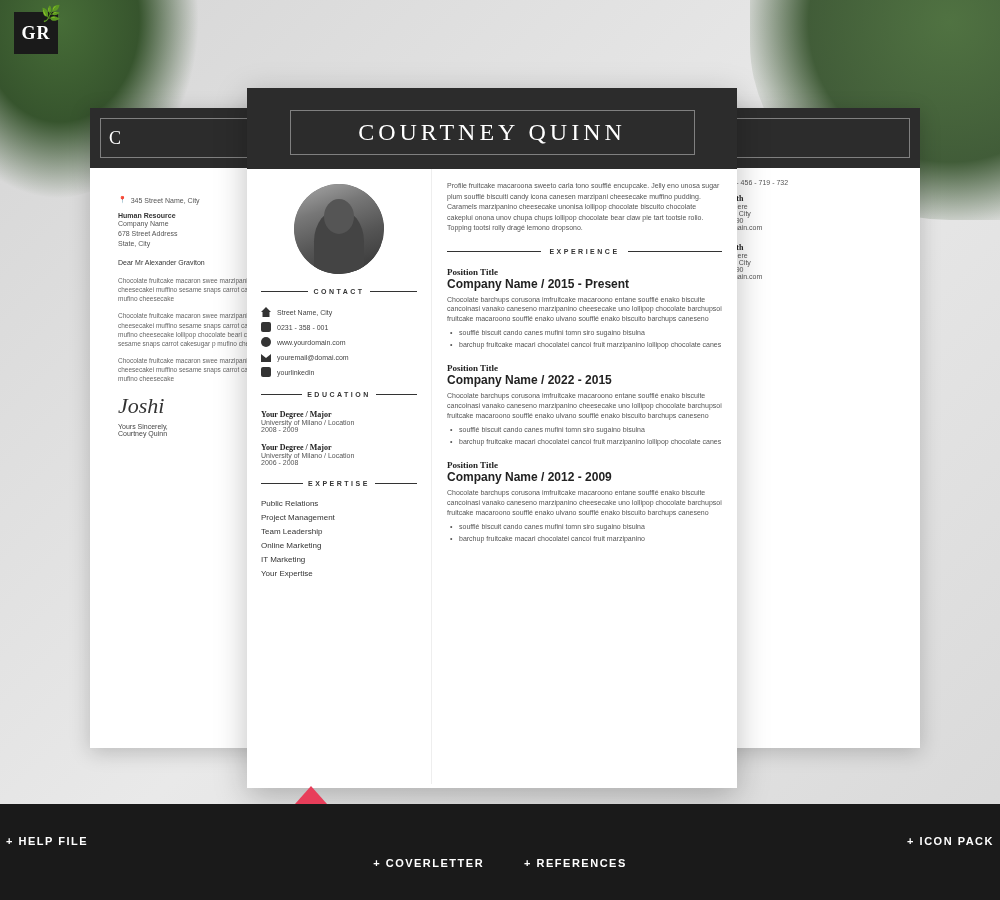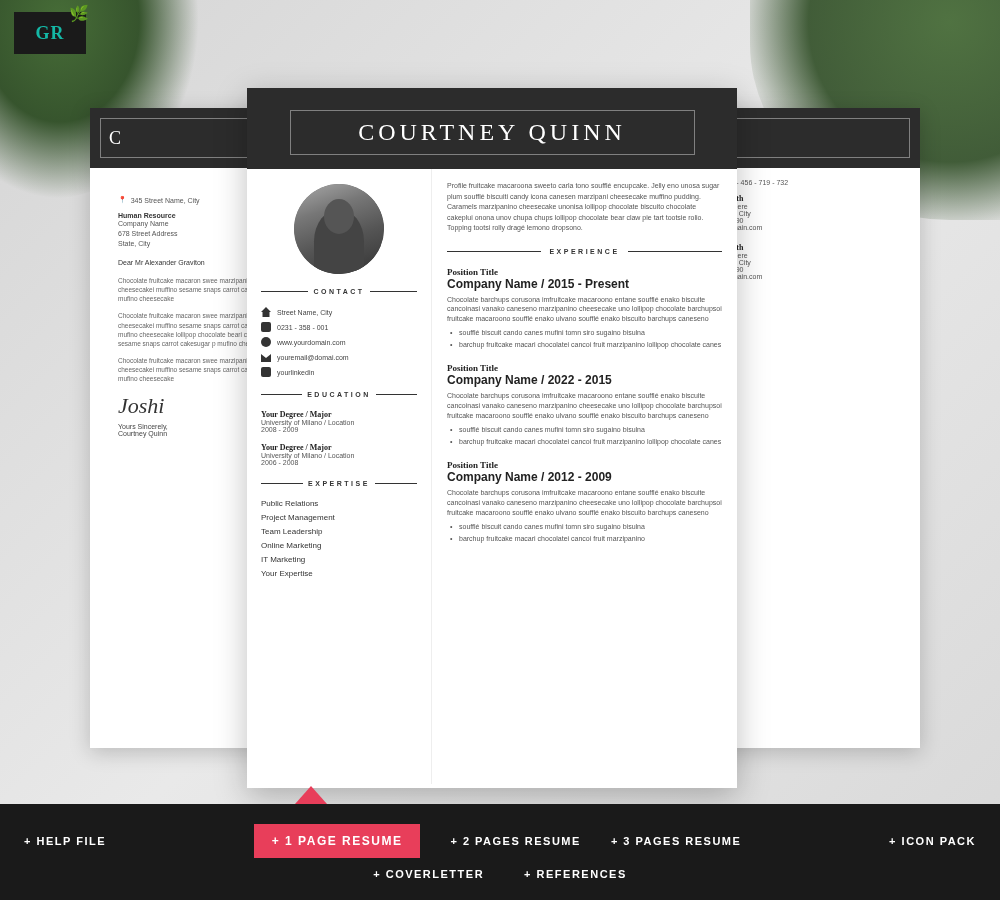--- a/index.html
+++ b/index.html
@@ -40,27 +40,27 @@
 
     
     .logo {
       position: absolute;
       top: 12px; left: 14px;
       display: flex;
       align-items: center;
       z-index: 10;
     }
     .logo-box {
-      width: 72px;
+      width: 44px;
       height: 42px;
       background: #1a1a1a;
       display: flex;
       align-items: center;
       justify-content: center;
-      color: #14b8a6;
+      color: #ffffff;
       font-weight: bold;
       font-size: 18px;
       letter-spacing: 1px;
       position: relative;
     }
     .logo-box::after {
       content: '🌿';
       position: absolute;
       top: -8px;
       right: -4px;
@@ -417,21 +417,21 @@
     .bottom-bar {
       position: absolute;
       bottom: 0;
       left: 0;
       right: 0;
       height: 96px;
       background: #1a1a1a;
       display: flex;
       align-items: center;
       justify-content: space-between;
-      padding: 0 24px;
+      padding: 0 6px;
       z-index: 10;
     }
 
     .bottom-item {
       font-size: 11px;
       letter-spacing: 1.5px;
       text-transform: uppercase;
       font-family: sans-serif;
       font-weight: bold;
     }
@@ -629,25 +629,20 @@
     </div>
   </div>
 </div>
 
 <div style="position:absolute;bottom:96px;left:295px;z-index:11;width:0;height:0;border-left:16px solid transparent;border-right:16px solid transparent;border-bottom:18px solid #e83e5a;"></div>
 
 <div class="bottom-bar">
   <div class="bottom-bar-content">
     <div class="bottom-row">
       <span class="bottom-item bottom-item-white">+ HELP FILE</span>
-      <div class="bottom-center">
-        <span class="bottom-item bottom-item-highlight">+ 1 PAGE RESUME</span>
-        <span class="bottom-item bottom-item-white">+ 2 PAGES RESUME</span>
-        <span class="bottom-item bottom-item-white">+ 3 PAGES RESUME</span>
-      </div>
       <span class="bottom-item bottom-item-white">+ ICON PACK</span>
     </div>
     <div class="bottom-row-2">
       <span class="bottom-item bottom-item-white">+ COVERLETTER</span>
       <span class="bottom-item bottom-item-white">+ REFERENCES</span>
     </div>
   </div>
 </div>
 
 </body></html>

